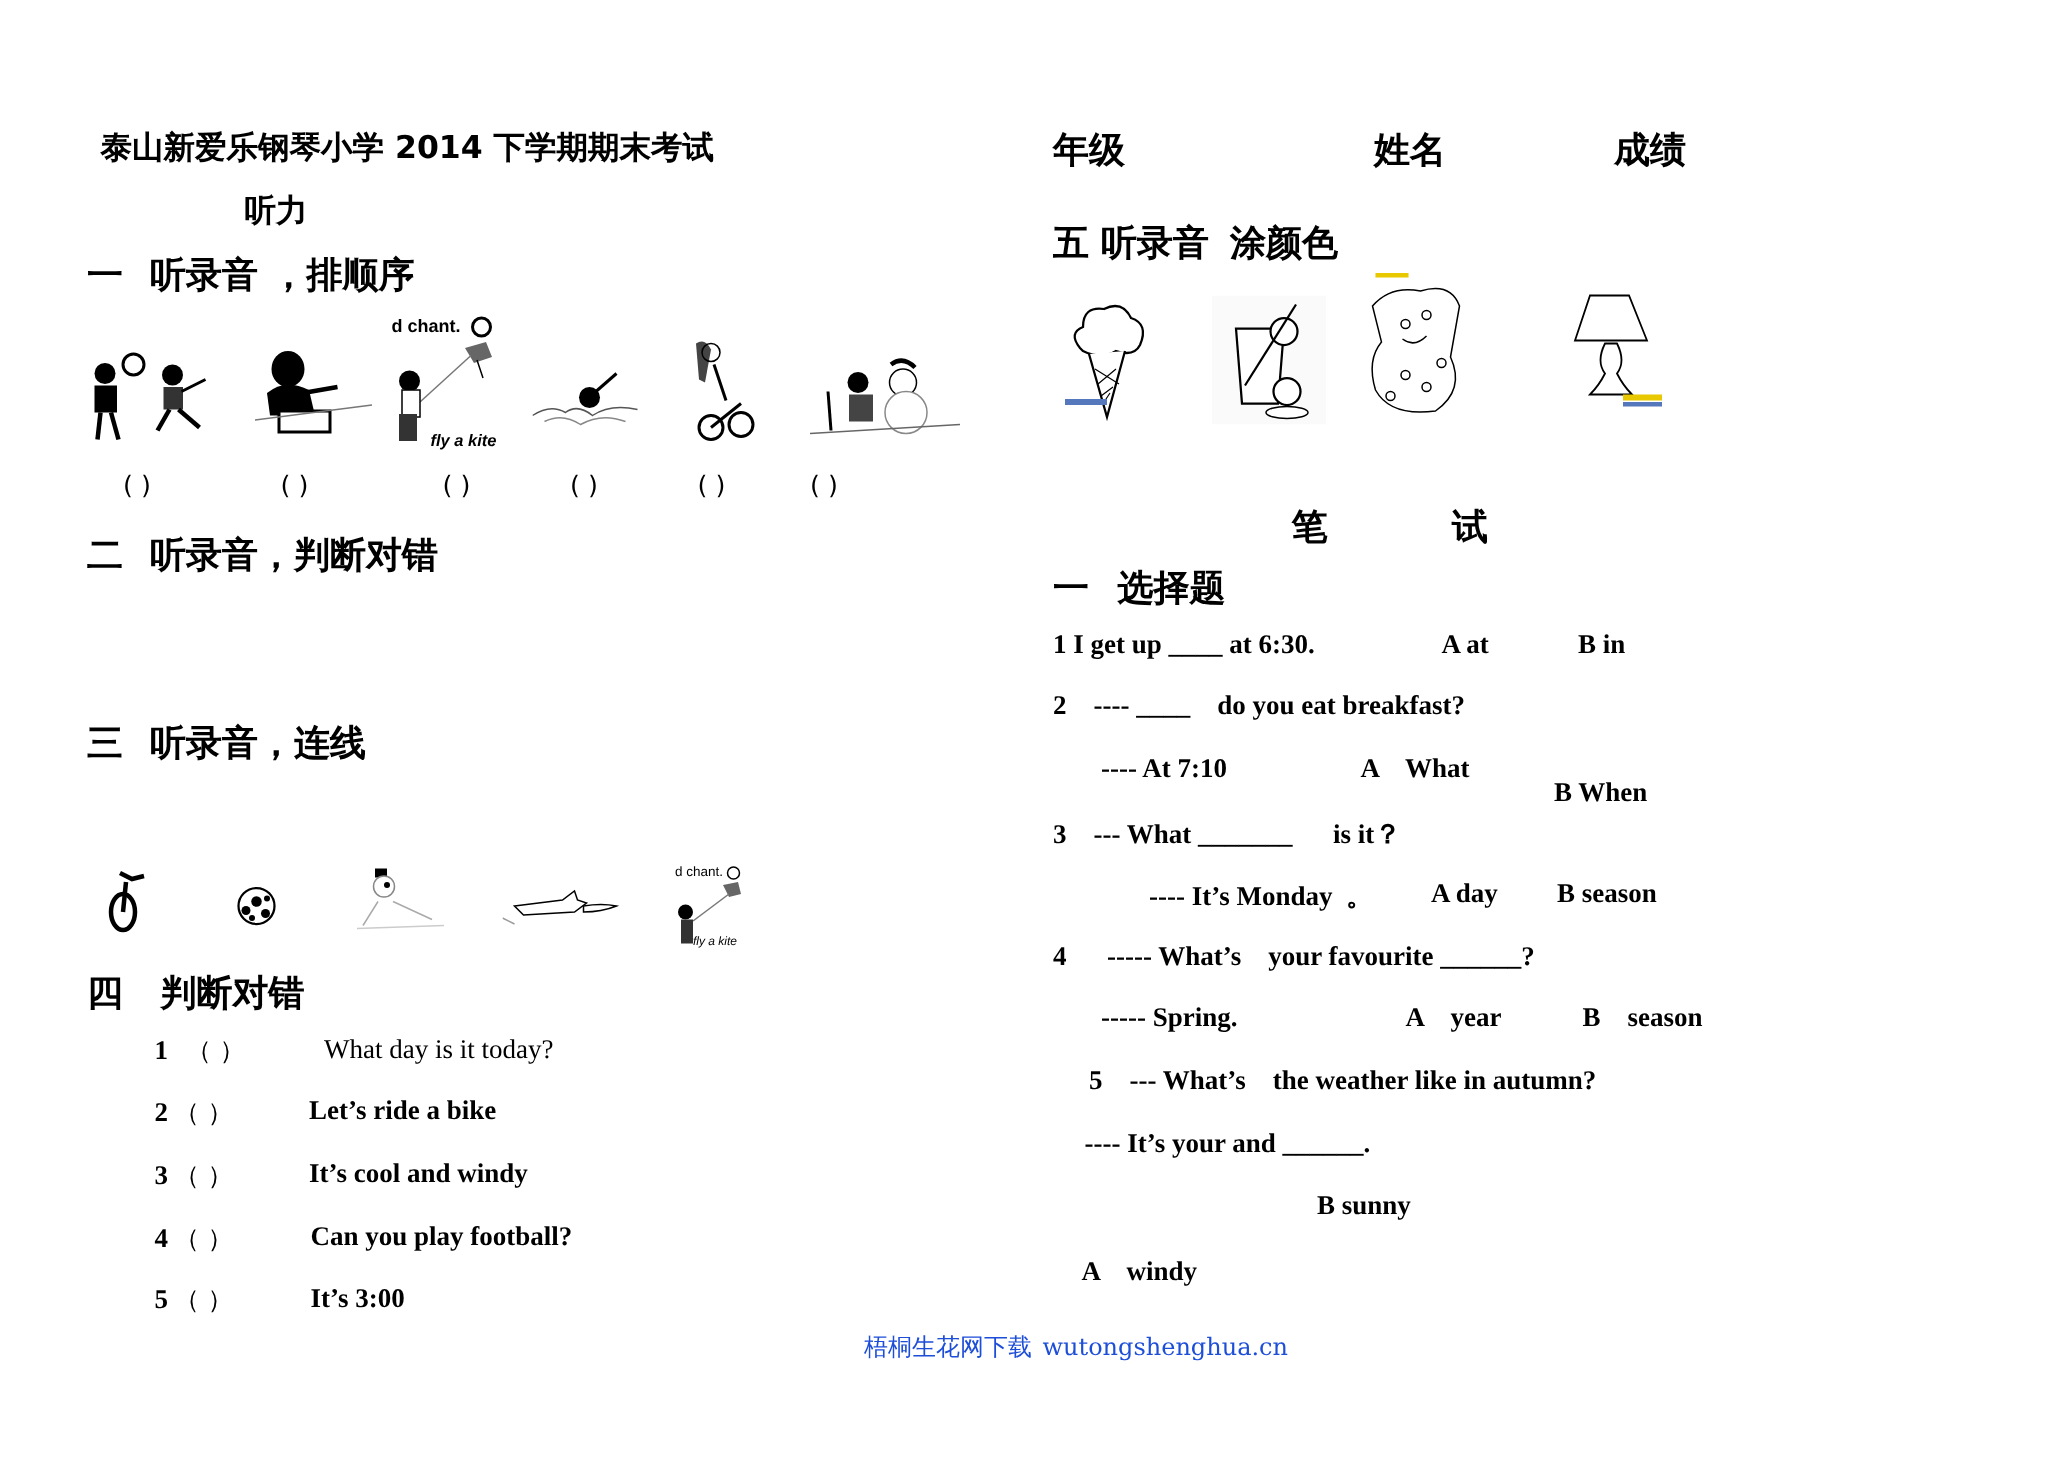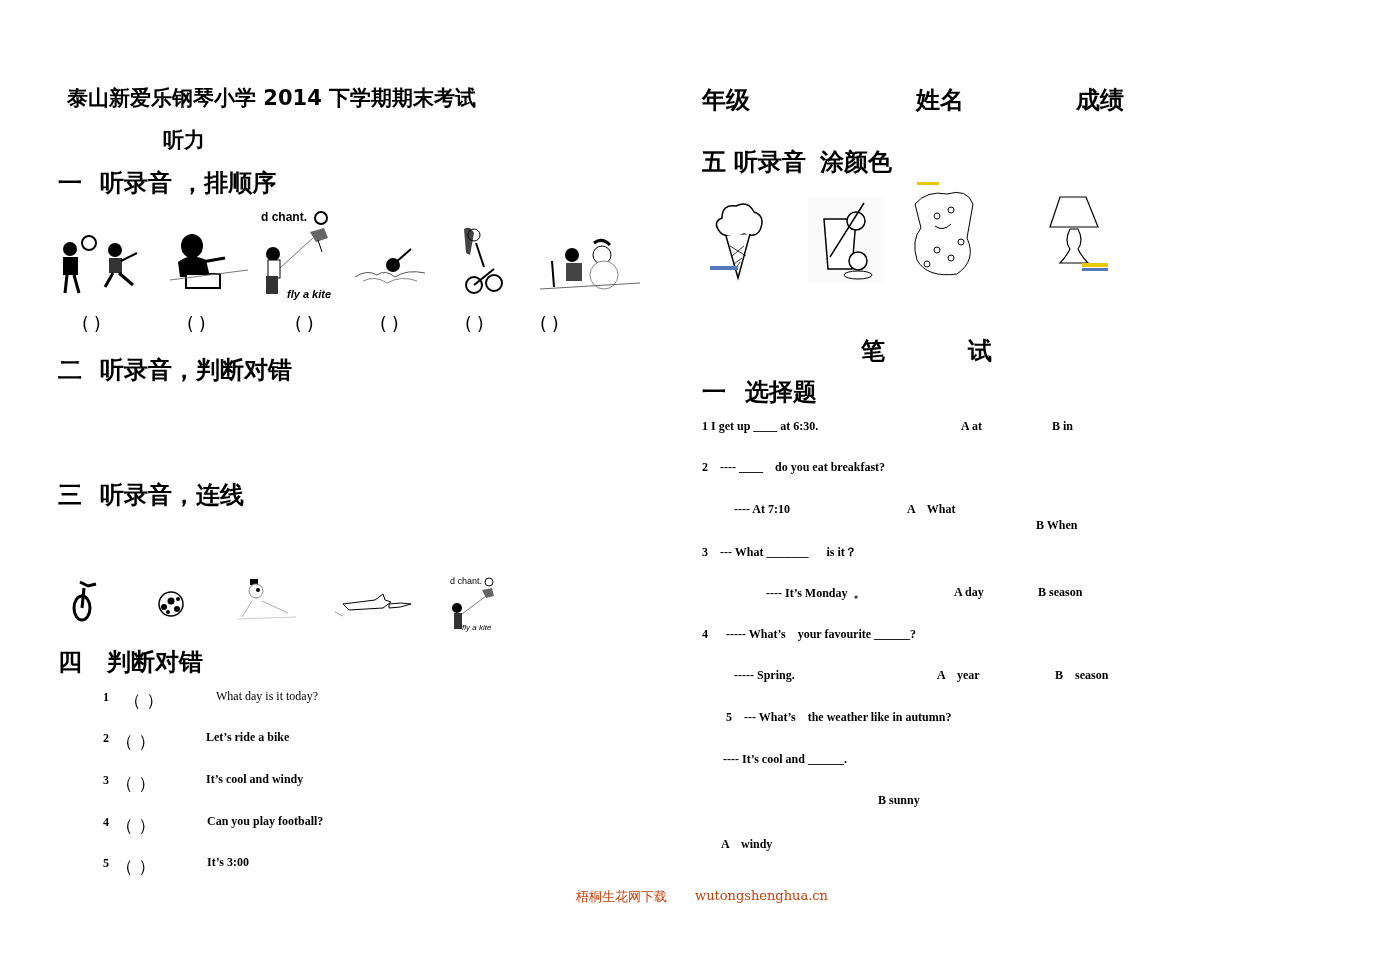--- a/index.html
+++ b/index.html
@@ -6,26 +6,26 @@
     body {
       width: 1375px; height: 971px; position: relative; overflow: hidden;
       font-family: "Liberation Serif", "DejaVu Serif", serif;
       color: #000;
     }
     .abs { position: absolute; white-space: nowrap; }
     .cn { font-family: "DejaVu Sans", "Liberation Sans", sans-serif; font-weight: bold; }
     .b { font-weight: bold; }
     .title { font-size: 21px; }
     .h { font-size: 24px; }
-    .q { font-size: 12px; }
+    .q { font-size: 18px; }
     .reg { font-weight: normal; }
     .paren { font-size: 17px; font-family: "DejaVu Sans", sans-serif; }
     .pic { position: absolute; }
     svg { display: block; }
-    .footer { font-size: 13px; color: #c2410c; font-family: "DejaVu Serif", serif; }
+    .footer { font-size: 16px; color: #1d4ed8; font-family: "DejaVu Serif", serif; }
   </style>
 </head>
 <body>
 
 <div class="abs cn title" style="left:67px; top:84px;">泰山新爱乐钢琴小学 2014 下学期期末考试</div>
 <div class="abs cn title" style="left:163px; top:126px;">听力</div>
 
 <div class="abs cn h" style="left:58px; top:167px;">一</div>
 <div class="abs cn h" style="left:100px; top:167px;">听录音 ，排顺序</div>
 
@@ -247,19 +247,19 @@
   <div class="abs q b" style="left:723px; top:585px; white-space:pre;margin-left:43px;">---- It’s Monday  。</div>
   <div class="abs q b" style="left:954px; top:585px;">A day</div>
   <div class="abs q b" style="left:1038px; top:585px;">B season</div>
 
   <div class="abs q b" style="left:702px; top:627px; white-space:pre;">4      ----- What’s    your favourite ______?</div>
   <div class="abs q b" style="left:734px; top:668px;">----- Spring.</div>
   <div class="abs q b" style="left:937px; top:668px; white-space:pre;">A    year</div>
   <div class="abs q b" style="left:1055px; top:668px; white-space:pre;">B    season</div>
 
   <div class="abs q b" style="left:702px; top:710px; white-space:pre;margin-left:24px;">5    --- What’s    the weather like in autumn?</div>
-  <div class="abs q b" style="left:723px; top:752px;">---- It’s cool and ______.</div>
+  <div class="abs q b" style="left:723px; top:752px;">---- It’s your and ______.</div>
   <div class="abs q b" style="left:721px; top:793px; white-space:pre;margin-top:44px;">A    windy</div>
   <div class="abs q b" style="left:878px; top:793px;">B sunny</div>
 </div>
 
 <div class="abs footer" style="left:576px; top:888px;">梧桐生花网下载</div>
 <div class="abs footer" style="left:695px; top:888px;">wutongshenghua.cn</div>
 
 </body></html>

